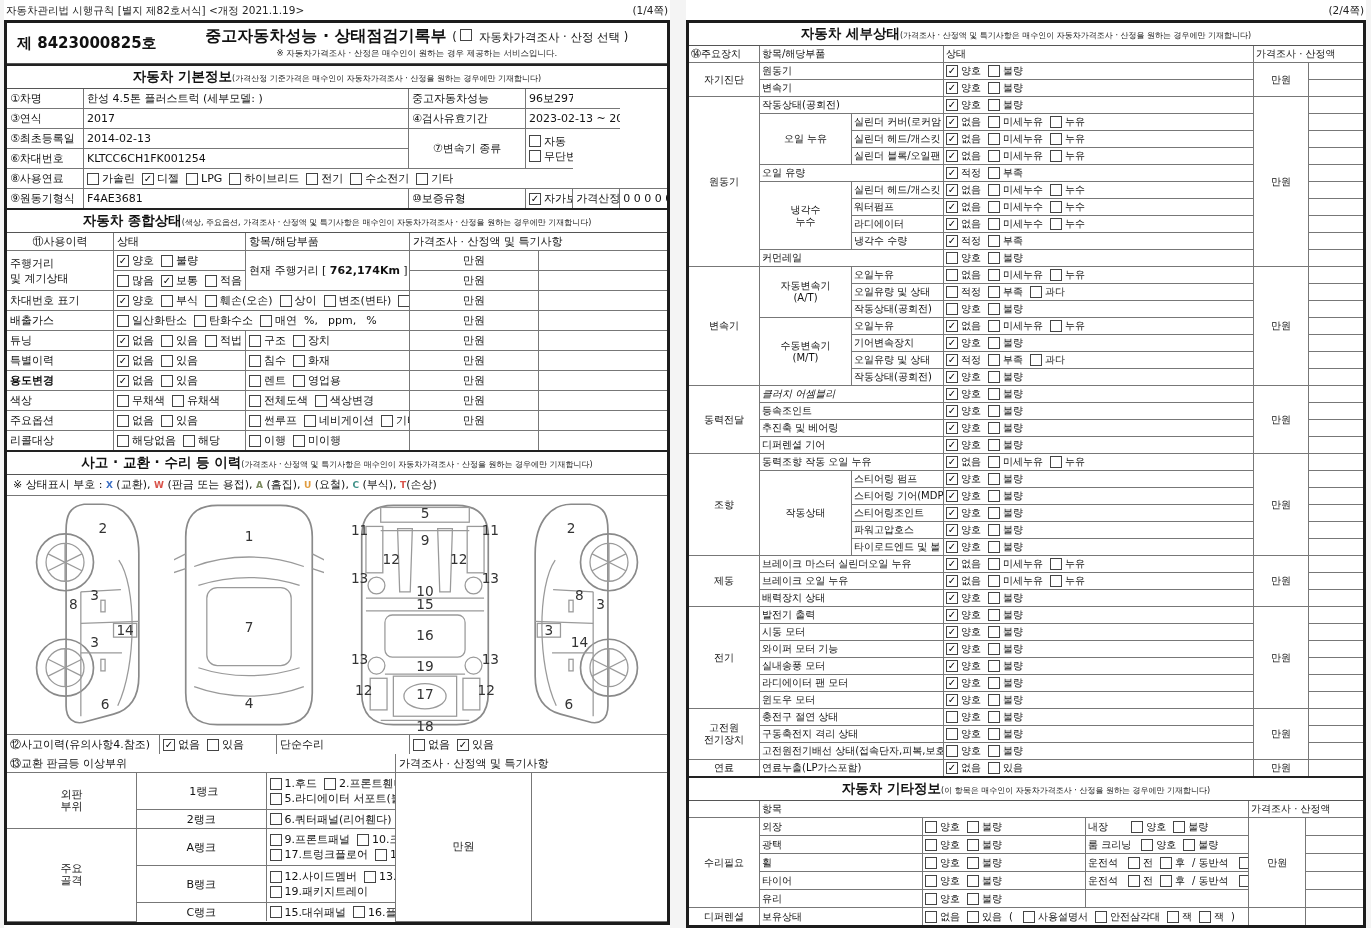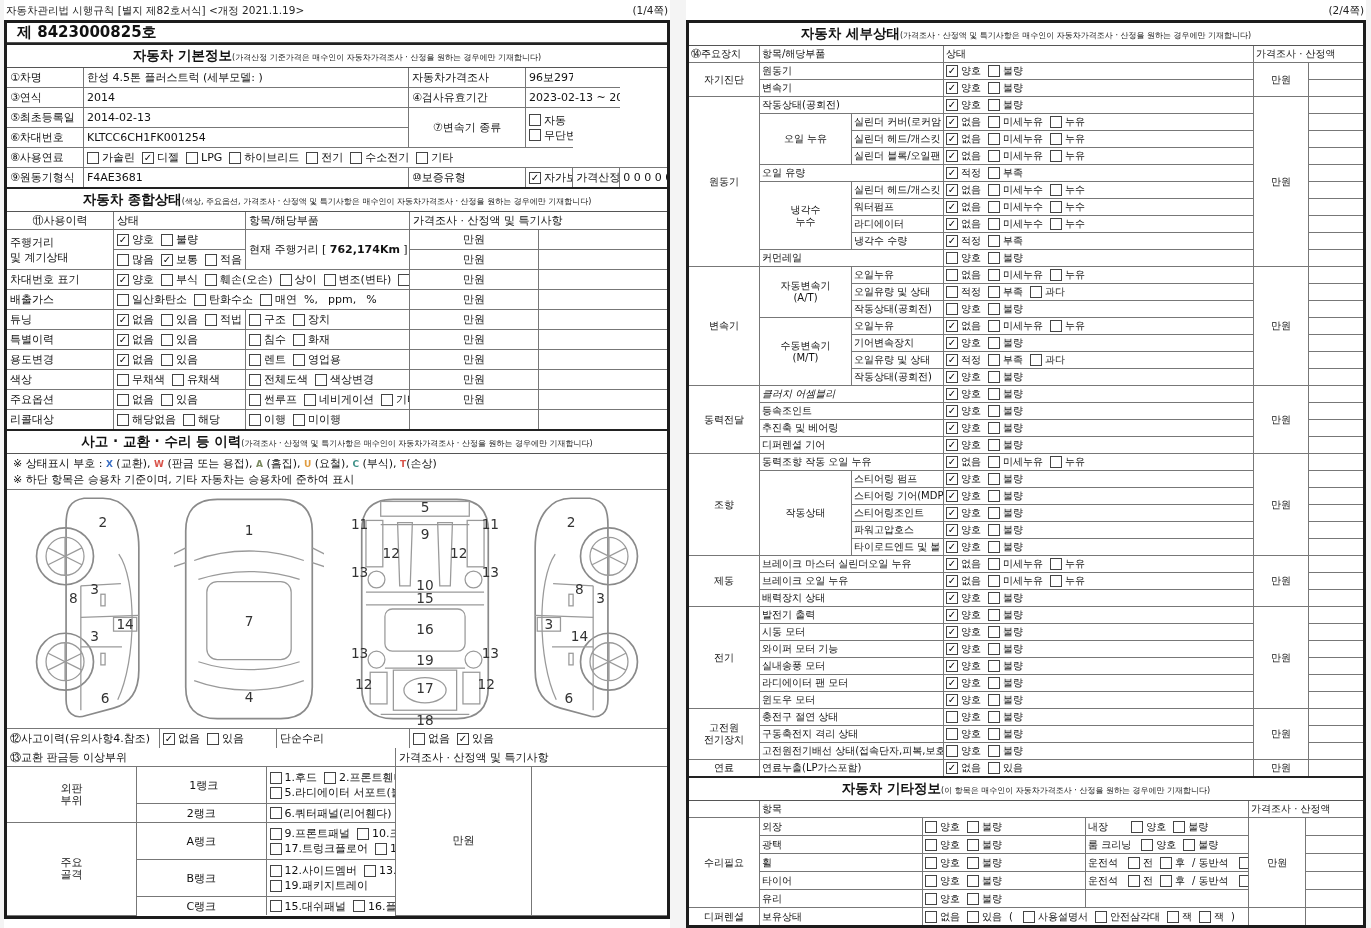--- a/index.html
+++ b/index.html
@@ -47,36 +47,41 @@
 
 <div class="sheet" id="sheet1">
   <div class="pagehead">
     <span>자동차관리법 시행규칙 [별지 제82호서식] &lt;개정 2021.1.19&gt;</span>
     <span>(1/4쪽)</span>
   </div>
   <div class="box">
     <div class="titlebar">
       <div class="docno">제 8423000825호</div>
       <div class="titlecenter">
+        <div class="t1">
+          <span>중고자동차성능 · 상태점검기록부</span>
+          <span class="topt"><span>( </span><span class="cb"></span> <span>자동차가격조사 · 산정 선택</span><span> )</span></span>
+        </div>
+        <div class="t2">※ 자동차가격조사 · 산정은 매수인이 원하는 경우 제공하는 서비스입니다.</div>
       </div>
     </div>
     <div class="secbar">
       <b>자동차 기본정보</b><span class="note">(가격산정 기준가격은 매수인이 자동차가격조사 · 산정을 원하는 경우에만 기재합니다)</span>
     </div>
     <table id="basic-table">
         <tbody>
           <tr>
             <td class="lab" style="width: 70px; height: 19px;">①차명</td>
             <td style="width: 318px; height: 19px;">한성 4.5톤 플러스트럭 (세부모델: )</td>
-            <td class="lab" style="width: 110px; height: 19px;">자동차가격조사</td>
+            <td class="lab" style="width: 110px; height: 19px;">중고자동차성능</td>
             <td style="height: 19px;">96보2973</td>
           </tr>
           <tr>
             <td class="lab" style="width: 70px; height: 19px;">③연식</td>
-            <td style="width: 140px; height: 19px;">2014</td>
+            <td style="width: 140px; height: 19px;">2017</td>
             <td class="lab" style="width: 178px; height: 19px;">④검사유효기간</td>
             <td colspan="2" style="height: 19px;">2023-02-13 ~ 2023-08-12</td>
           </tr>
           <tr>
             <td class="lab" style="width: 70px; height: 19px;">⑤최초등록일</td>
             <td style="width: 140px; height: 19px;">2014-02-13</td>
             <td class="lab ctr" rowspan="2" style="width: 108px; height: 38px;">⑦변속기 종류</td>
             <td rowspan="2" style="height: 38px;">
               <div><span class="opt">
                   <span class="cb"></span>
@@ -252,21 +257,21 @@
                 <span class="cb"></span>
                 <span class="ol">침수</span>
               </span><span class="opt">
                 <span class="cb"></span>
                 <span class="ol">화재</span>
               </span></td>
             <td class="price mw" style="width: 66px; height: 19px;">만원</td>
             <td style="height: 19px;"></td>
           </tr>
           <tr>
-            <td class="lab" rowspan="1" style="width: 100px; height: 19px;">
+            <td class="lab" rowspan="1" style="width: 100px; height: 19px; font-weight: bold;">
               <div>용도변경</div>
             </td>
             <td style="width: 125px; height: 19px;"><span class="opt">
                 <span class="cb">✓</span>
                 <span class="ol">없음</span>
               </span><span class="opt">
                 <span class="cb"></span>
                 <span class="ol">있음</span>
               </span></td>
             <td style="width: 157px; height: 19px;"><span class="opt">
@@ -345,21 +350,20 @@
             <td class="price mw" style="width: 66px; height: 19px;"></td>
             <td style="height: 19px;"></td>
           </tr>
         </tbody>
       </table>
     <div class="secbar">
       <b>사고 · 교환 · 수리 등 이력</b><span class="note">(가격조사 · 산정액 및 특기사항은 매수인이 자동차가격조사 · 산정을 원하는 경우에만 기재합니다)</span>
     </div>
     <div class="legend">
       <div id="legend-line1"><span>※ 상태표시 부호 : </span><b class="code" style="color: rgb(59, 111, 196);">X</b><span> (교환), </span><b class="code" style="color: rgb(217, 83, 74);">W</b><span> (판금 또는 용접), </span><b class="code" style="color: rgb(123, 138, 96);">A</b><span> (흠집), </span><b class="code" style="color: rgb(224, 155, 61);">U</b><span> (요철), </span><b class="code" style="color: rgb(63, 145, 136);">C</b><span> (부식), </span><b class="code" style="color: rgb(217, 83, 74);">T</b><span>(손상)</span></div>
-      <div>※ 하단 항목은 승용차 기준이며, 기타 자동차는 승용차에 준하여 표시</div>
     </div>
     <div class="diagrams">
       <svg id="svg-side-l" width="128" height="232" viewBox="0 0 120 220">
           <path d="M60,5 C46,7 43,16 43,30 L43,196 C43,208 50,215 62,211 L88,204 C106,199 112,186 112,168 L112,52 C112,20 96,5 78,5 Z" class="outline"></path>
           <circle cx="42" cy="60" r="27" class="outline"></circle>
           <circle cx="42" cy="60" r="18" class="thin"></circle>
           <line x1="26" y1="52" x2="58" y2="68" class="thin"></line>
           <line x1="26" y1="68" x2="58" y2="52" class="thin"></line>
           <line x1="42" y1="42" x2="42" y2="78" class="thin"></line>
           <circle cx="42" cy="160" r="27" class="outline"></circle>

